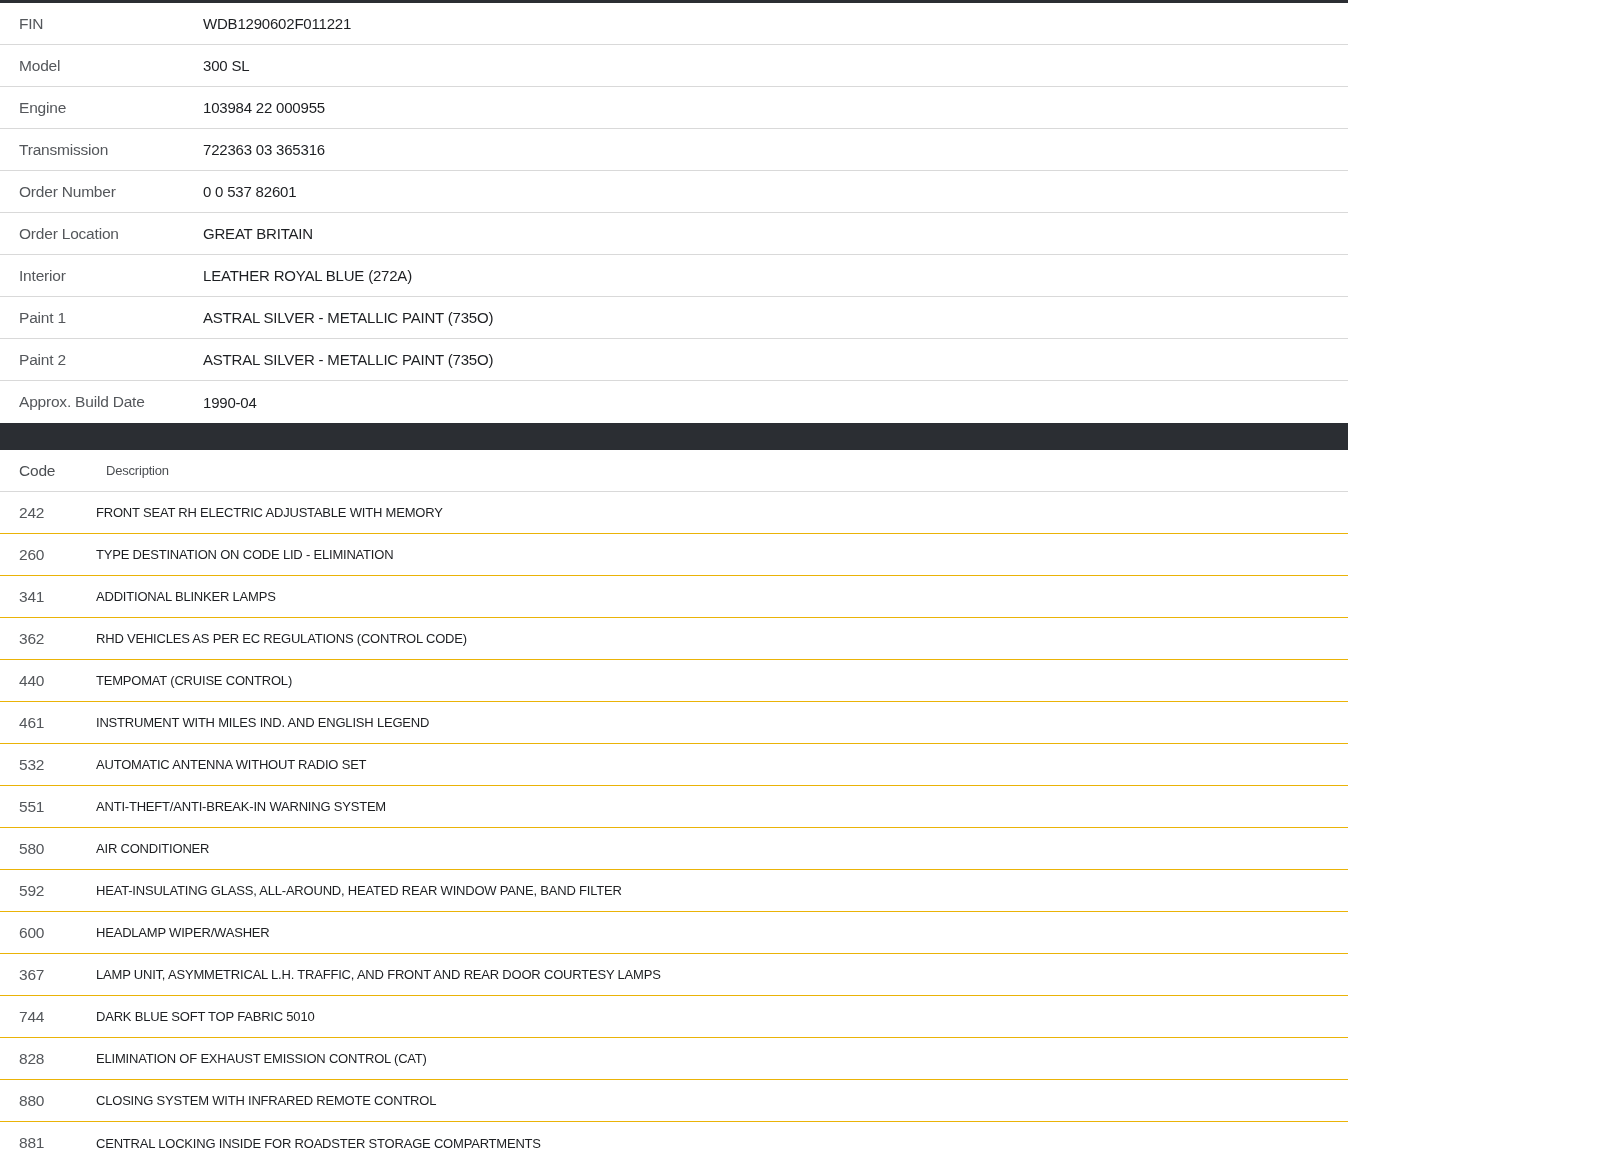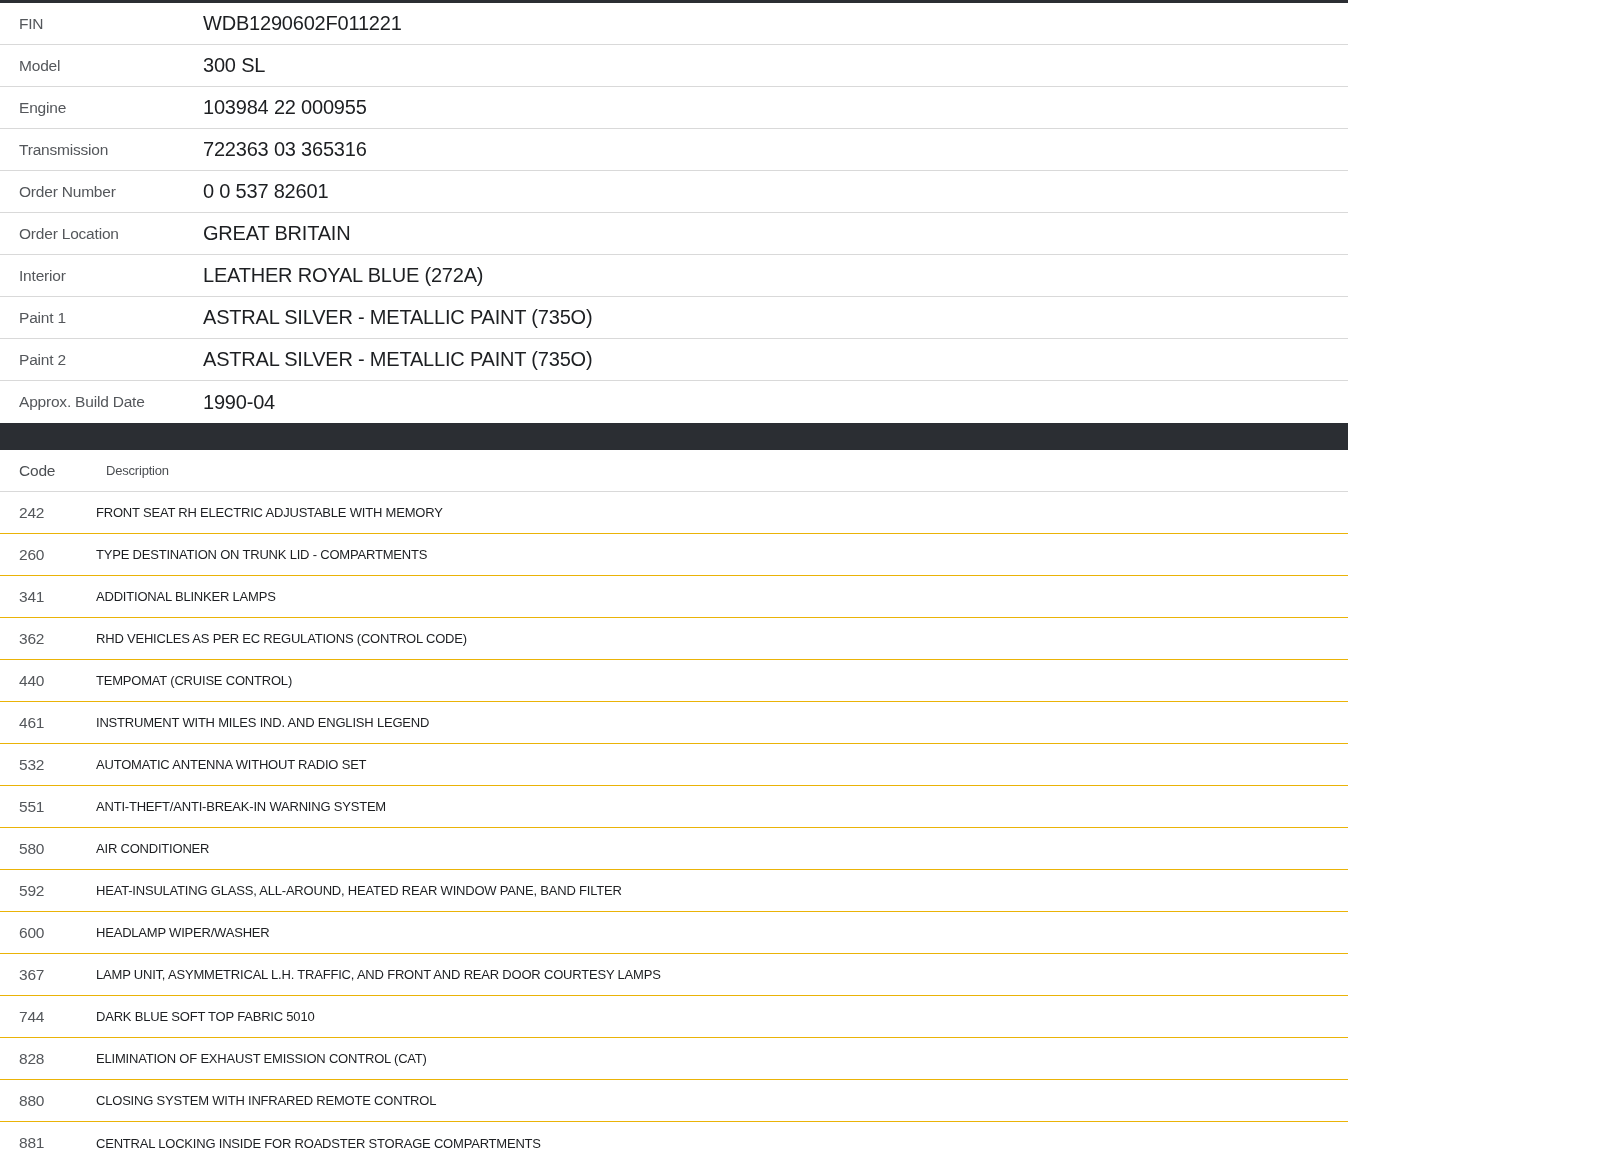--- a/index.html
+++ b/index.html
@@ -23,21 +23,21 @@
   }
   .irow:last-child { border-bottom: none; }
   .ilabel {
     width: 203px;
     padding-left: 19px;
     font-size: 15.5px;
     color: #54575b;
     flex-shrink: 0;
   }
   .ivalue {
-    font-size: 20px;
+    font-size: 15px;
     color: #1d1f22;
   }
 
   
   .divider-bar { height: 27px; background: #2b2e33; }
 
   
   .crow {
     display: flex;
     align-items: center;
@@ -114,21 +114,21 @@
     <div class="crow header">
       <div class="ccode">Code</div>
       <div class="cdesc">Description</div>
     </div>
     <div class="crow">
       <div class="ccode">242</div>
       <div class="cdesc">FRONT SEAT RH ELECTRIC ADJUSTABLE WITH MEMORY</div>
     </div>
     <div class="crow">
       <div class="ccode">260</div>
-      <div class="cdesc">TYPE DESTINATION ON TRUNK LID - COMPARTMENTS</div>
+      <div class="cdesc">TYPE DESTINATION ON CODE LID - ELIMINATION</div>
     </div>
     <div class="crow">
       <div class="ccode">341</div>
       <div class="cdesc">ADDITIONAL BLINKER LAMPS</div>
     </div>
     <div class="crow">
       <div class="ccode">362</div>
       <div class="cdesc">RHD VEHICLES AS PER EC REGULATIONS (CONTROL CODE)</div>
     </div>
     <div class="crow">

